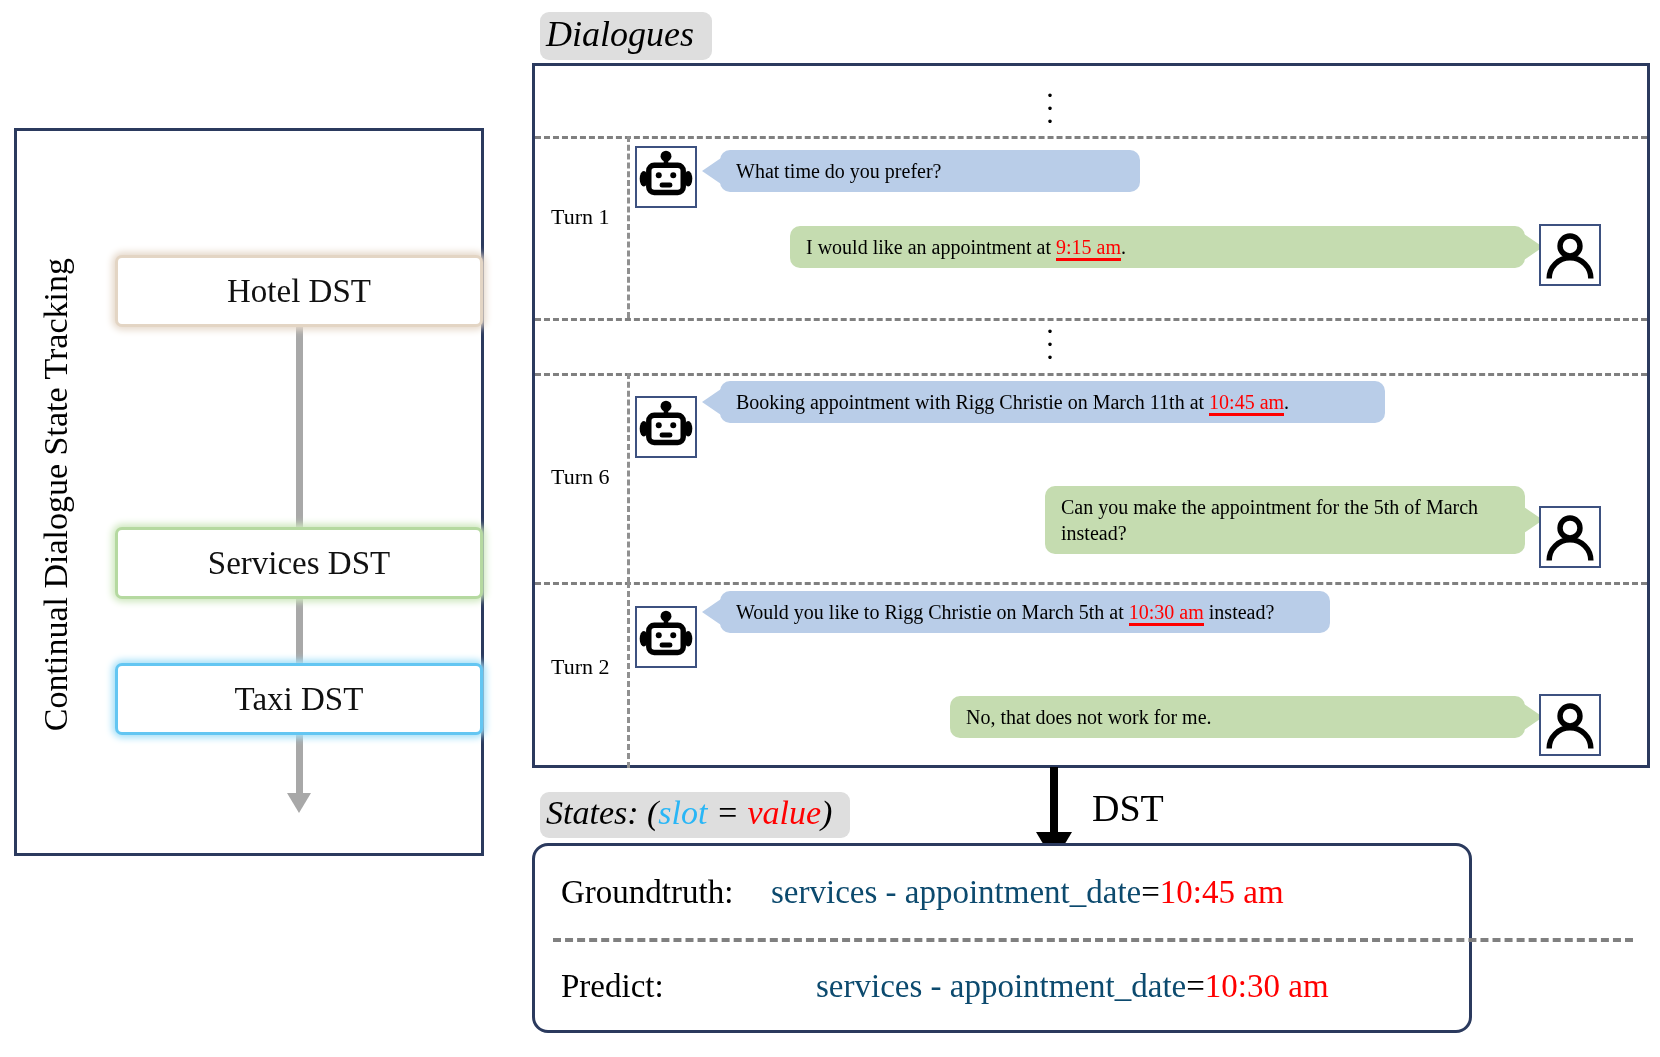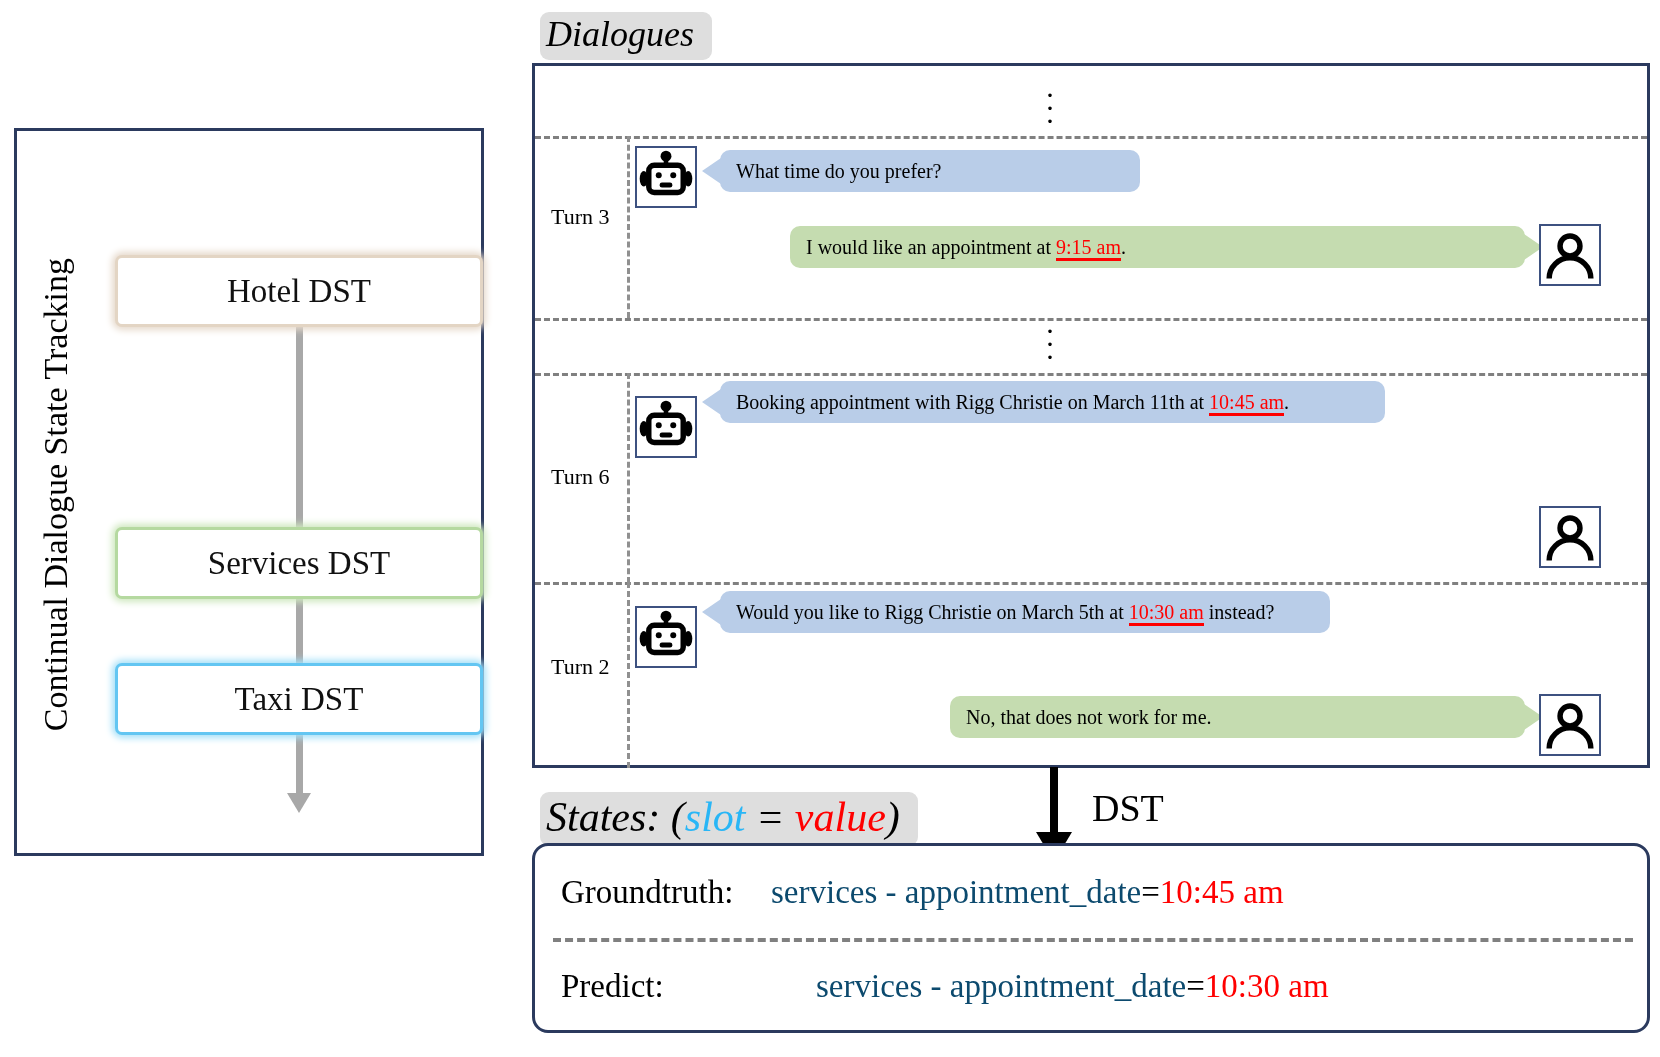--- a/index.html
+++ b/index.html
@@ -93,21 +93,21 @@
     background: #dedede;
     border-radius: 9px;
     font-size: 36px;
     color: #000;
     padding: 4px 18px 8px 6px;
     line-height: 1.0;
     white-space: nowrap;
     font-style: italic;
   }
   #dialogues-label { left: 540px; top: 12px; }
-  #states-label { left: 540px; top: 792px; font-size: 42px; }
+  #states-label { left: 540px; top: 792px; font-size: 34px; }
 
   #dialogue-panel {
     position: absolute;
     left: 532px;
     top: 63px;
     width: 1118px;
     height: 705px;
     border: 3px solid #2b3a5e;
     background: #fff;
   }
@@ -215,21 +215,21 @@
     top: 786px;
     font-size: 38px;
     color: #000;
   }
 
   
   #states-box {
     position: absolute;
     left: 532px;
     top: 843px;
-    width: 1118px;
+    width: 940px;
     height: 190px;
     border: 3px solid #2b3a5e;
     border-radius: 16px;
     background: #fff;
   }
   .state-row {
     position: absolute;
     left: 0;
     width: 100%;
     height: 93px;
@@ -287,21 +287,21 @@
 
   <div class="vdots" style="left:505px; top:22px;">
     <i>·</i>
       <i>·</i>
       <i>·</i>
   </div>
 
   <div class="dashed-hr" style="top:70px;"></div>
 
   <div class="turn-divider-v" style="left:92px; top:70px; height:182px;"></div>
-  <div class="turn-label" style="left:16px; top:138px;">Turn 3</div>
+  <div class="turn-label" style="left:16px; top:138px;">Turn 1</div>
 
   <div class="avatar" style="left:100px; top:80px;">
     <svg viewBox="0 0 64 64" aria-hidden="true">
       <circle cx="32" cy="9" r="6" fill="#000"></circle>
       <rect x="29.5" y="12" width="5" height="9" fill="#000"></rect>
       <rect x="13" y="19" width="38" height="30" rx="6" ry="6" fill="none" stroke="#000" stroke-width="6"></rect>
       <ellipse cx="7.5" cy="34" rx="4.5" ry="8.5" fill="#000"></ellipse>
       <ellipse cx="56.5" cy="34" rx="4.5" ry="8.5" fill="#000"></ellipse>
       <circle cx="24" cy="30" r="3.3" fill="#000"></circle>
       <circle cx="40" cy="30" r="3.3" fill="#000"></circle>
@@ -350,20 +350,24 @@
       <circle cx="40" cy="30" r="3.3" fill="#000"></circle>
       <rect x="25" y="38" width="14" height="5.5" rx="2.5" fill="#000"></rect>
     </svg>
   </div>
 
   <div class="bubble bot" style="left:185px; top:315px; width:665px;">
     <span class="tail"></span>
     <span>Booking appointment with Rigg Christie on March 11th at </span><span class="hl">10:45 am</span><span>.</span>
   </div>
 
+  <div class="bubble user" style="left:510px; top:420px; width:480px;">
+    <span class="tail"></span>
+    <span>Can you make the appointment for the 5th of March instead?</span>
+  </div>
 
   <div class="avatar" style="left:1004px; top:440px;">
     <svg viewBox="0 0 64 64" aria-hidden="true">
       <circle cx="32" cy="22" r="11" fill="none" stroke="#000" stroke-width="6"></circle>
       <path d="M9 58 a23 23 0 0 1 46 0" fill="none" stroke="#000" stroke-width="6"></path>
     </svg>
   </div>
 
   <div class="dashed-hr" style="top:516px;"></div>
 

